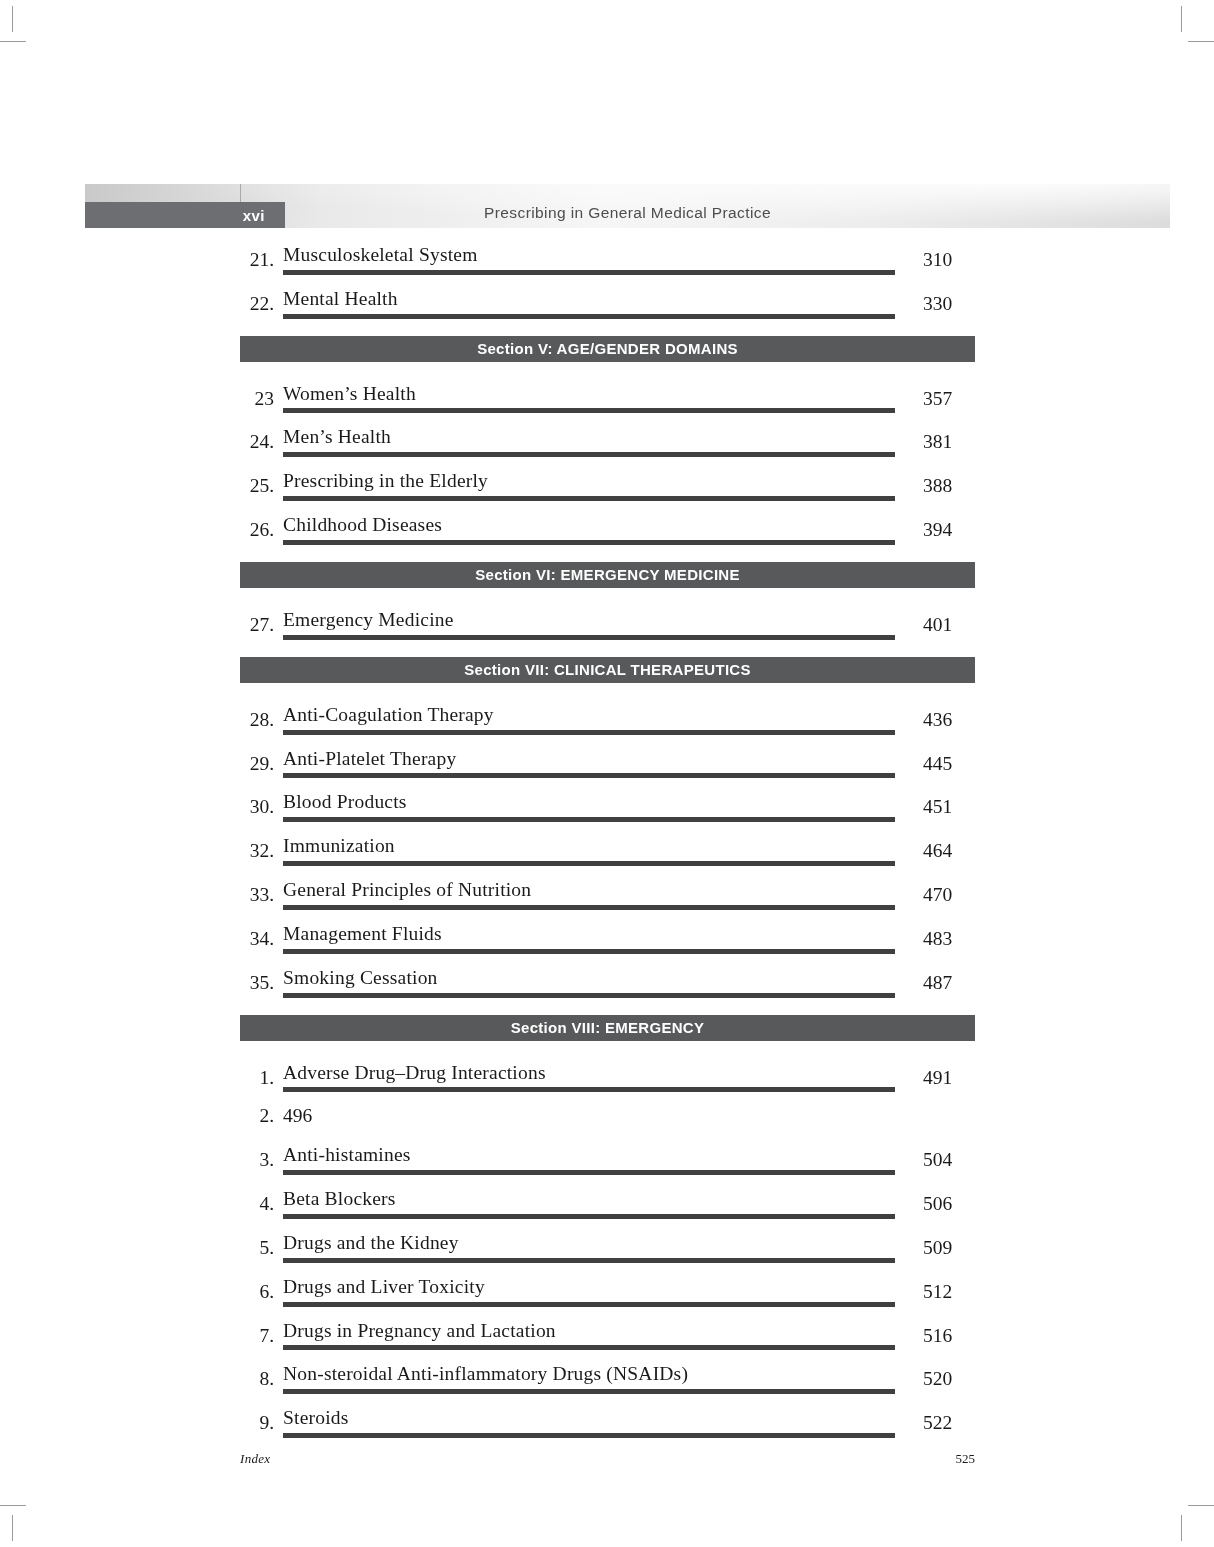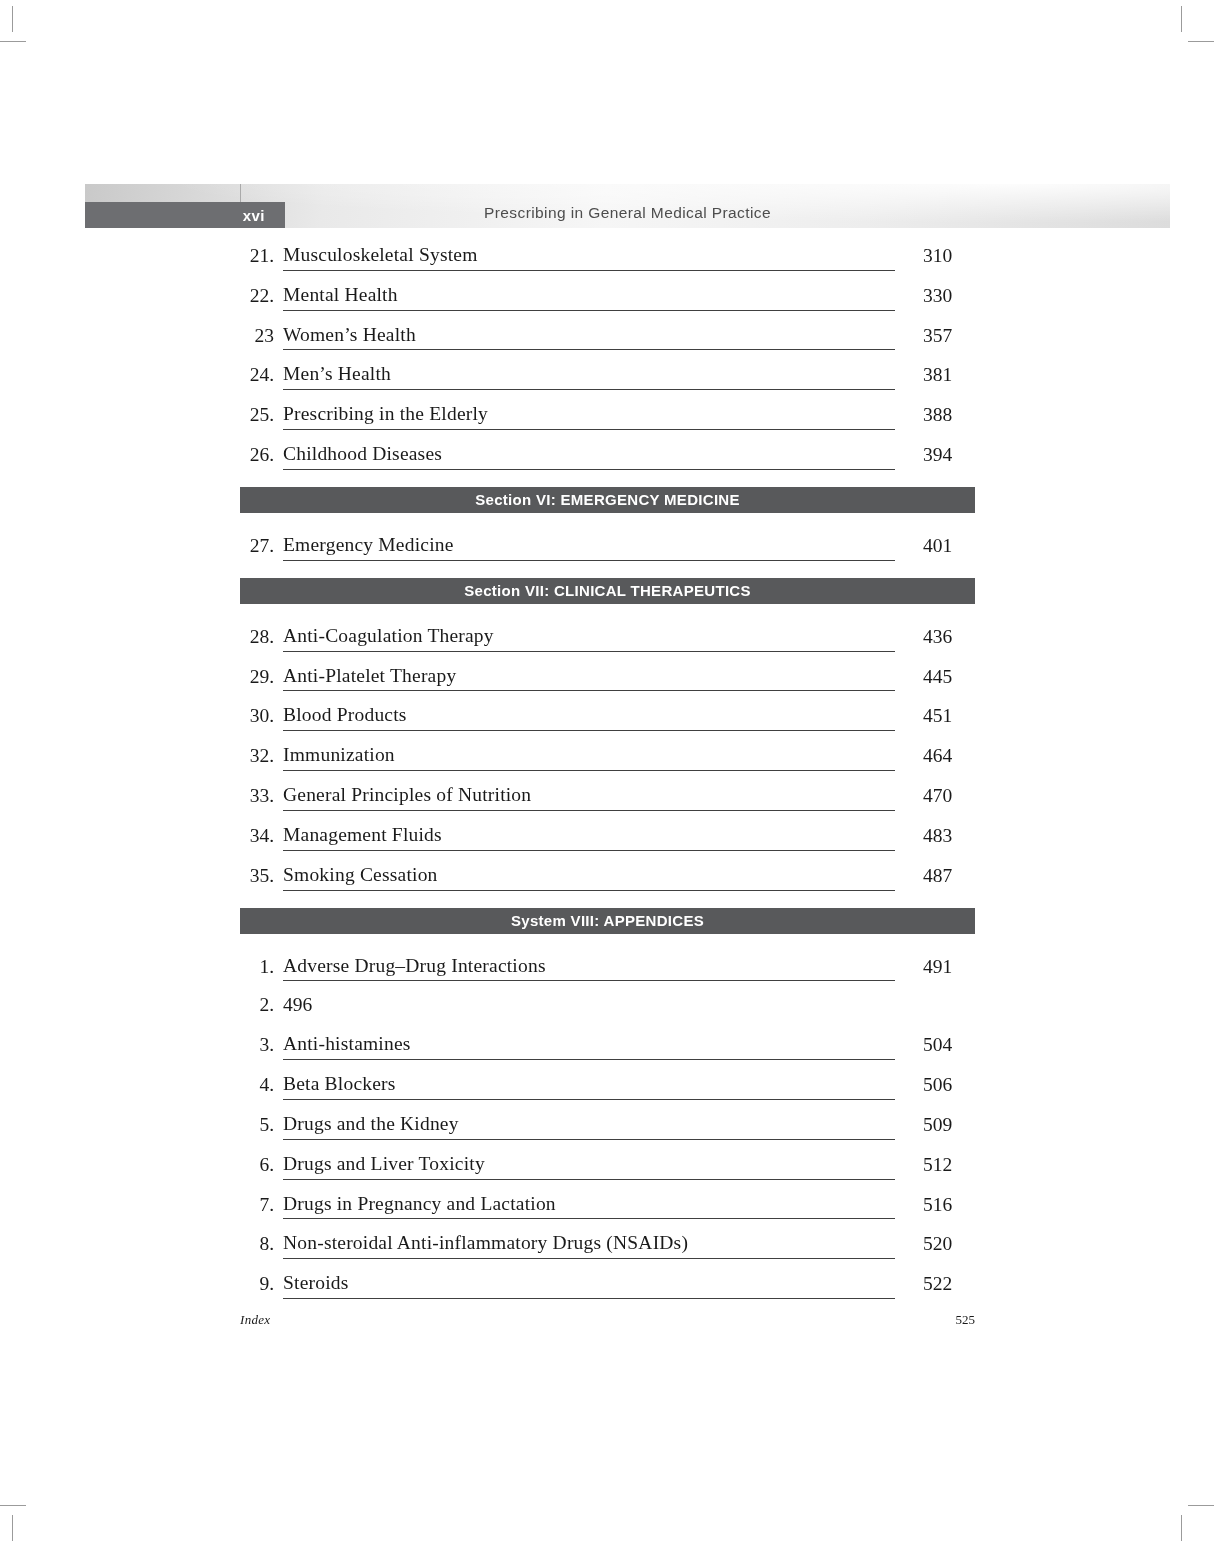--- a/index.html
+++ b/index.html
@@ -50,21 +50,21 @@
   .toc-row{
     display:flex;align-items:flex-end;
     font-size:19.5px;line-height:1.12;
     margin-bottom:13px;
   }
   .toc-num{
     width:34px;flex:0 0 34px;text-align:right;
     padding:0 9px 4px 0;box-sizing:content-box;
   }
   .toc-title{
-    flex:1;border-bottom:1px solid #404040;
+    flex:1;border-bottom:5px solid #404040;
     padding-bottom:4px;margin-right:28px;
     letter-spacing:0.2px;
   }
   .toc-page{
     flex:0 0 52px;width:52px;text-align:left;padding-bottom:4px;
   }
 
   .section-bar{
     background:#58595b;color:#ffffff;
     font-family:"Liberation Sans",sans-serif;
@@ -107,20 +107,21 @@
         <div class="toc-row">
           <span class="toc-num">21.</span>
           <span class="toc-title">Musculoskeletal System</span>
           <span class="toc-page">310</span>
         </div>
         <div class="toc-row">
           <span class="toc-num">22.</span>
           <span class="toc-title">Mental Health</span>
           <span class="toc-page">330</span>
         </div>
+        <div class="section-bar">Section V:  AGE/GENDER DOMAINS</div>
         <div class="toc-row">
           <span class="toc-num">23</span>
           <span class="toc-title">Women’s Health</span>
           <span class="toc-page">357</span>
         </div>
         <div class="toc-row">
           <span class="toc-num">24.</span>
           <span class="toc-title">Men’s Health</span>
           <span class="toc-page">381</span>
         </div>
@@ -169,21 +170,21 @@
         <div class="toc-row">
           <span class="toc-num">34.</span>
           <span class="toc-title">Management Fluids</span>
           <span class="toc-page">483</span>
         </div>
         <div class="toc-row">
           <span class="toc-num">35.</span>
           <span class="toc-title">Smoking Cessation</span>
           <span class="toc-page">487</span>
         </div>
-        <div class="section-bar">System VIII: APPENDICES</div>
+        <div class="section-bar">Section VIII: EMERGENCY</div>
         <div class="toc-row">
           <span class="toc-num">1.</span>
           <span class="toc-title">Adverse Drug–Drug Interactions</span>
           <span class="toc-page">491</span>
         </div>
         <div class="toc-row">
           <span class="toc-num">2.</span>
           <span class="toc-page">496</span>
         </div>
         <div class="toc-row">

